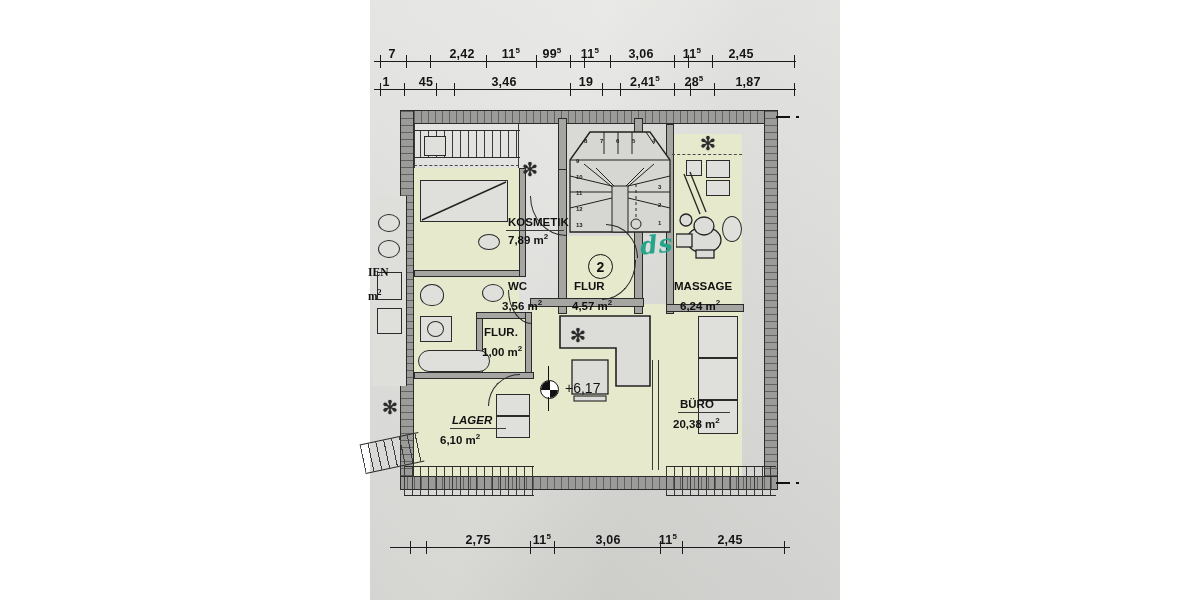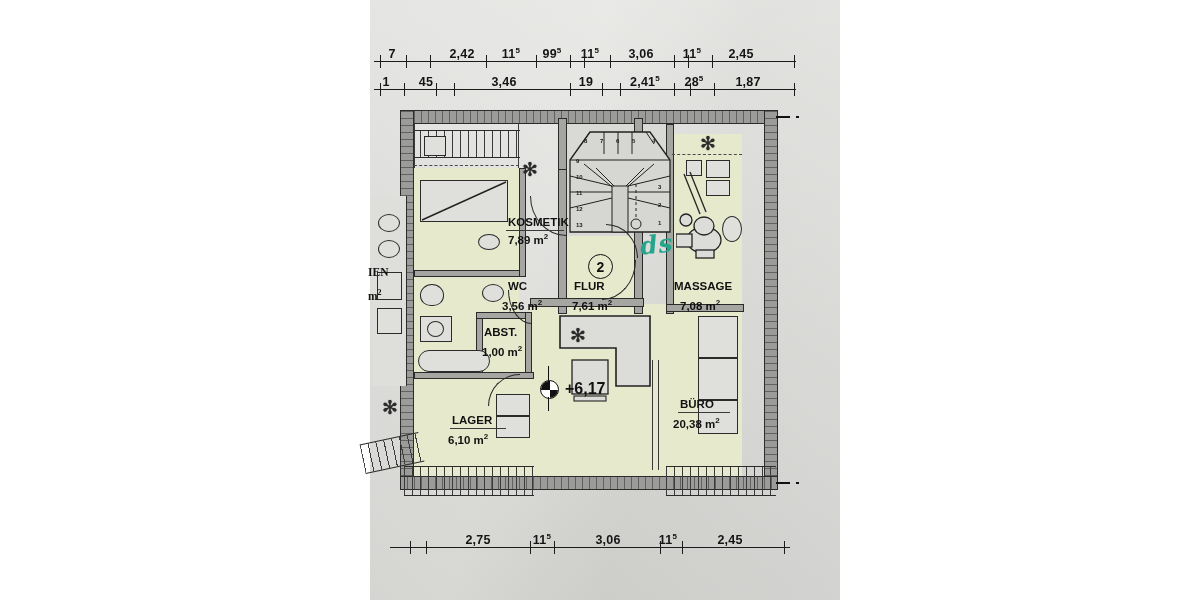--- a/index.html
+++ b/index.html
@@ -54,21 +54,21 @@
          text-shadow:0 0 1px #2b2b2b;}
 
   .circnum{position:absolute;width:23px;height:23px;border:1.8px solid #111;
            border-radius:50%;font-size:14px;font-weight:700;color:#111;
            display:flex;align-items:center;justify-content:center;}
 
   .hand{position:absolute;font-family:"DejaVu Serif",serif;font-style:italic;
         font-size:25px;font-weight:700;color:#27a58c;
         transform:rotate(-6deg);letter-spacing:1px;}
 
-  .elev{position:absolute;font-size:16px;font-weight:700;color:#111;}
+  .elev{position:absolute;font-size:14px;font-weight:400;color:#111;}
   .elevsym{position:absolute;width:17px;height:17px;border-radius:50%;
            border:1.4px solid #111;overflow:hidden;background:#fff;}
   .elevsym i{position:absolute;width:50%;height:50%;background:#111;display:block;}
   .elevsym i.a{left:0;top:0;}
   .elevsym i.b{right:0;bottom:0;}
   .elevleader{position:absolute;background:#111;}
 
   .stair{position:absolute;}
   .snum{position:absolute;font-size:6px;font-weight:700;color:#1b1b1b;}
 
@@ -289,35 +289,35 @@
       <span>7,89</span>&nbsp;<span>m</span><sup>2</sup>
     </div>
 
     <div class="lbl" style="left:118px;top:172px;">WC</div>
     <div class="area" style="left:112px;top:190px;">
       <span>3,56</span>&nbsp;<span>m</span><sup>2</sup>
     </div>
 
     <div class="lbl" style="left:184px;top:172px;">FLUR</div>
     <div class="area" style="left:182px;top:190px;">
-      <span>7,61</span>&nbsp;<span>m</span><sup>2</sup>
+      <span>4,57</span>&nbsp;<span>m</span><sup>2</sup>
     </div>
 
     <div class="lbl" style="left:284px;top:172px;">MASSAGE</div>
     <div class="area" style="left:290px;top:190px;">
-      <span>7,08</span>&nbsp;<span>m</span><sup>2</sup>
-    </div>
-
-    <div class="lbl" style="left:94px;top:218px;">ABST.</div>
+      <span>6,24</span>&nbsp;<span>m</span><sup>2</sup>
+    </div>
+
+    <div class="lbl" style="left:94px;top:218px;">FLUR.</div>
     <div class="area" style="left:92px;top:236px;">
       <span>1,00</span>&nbsp;<span>m</span><sup>2</sup>
     </div>
 
-    <div class="lbl" style="left:62px;top:306px;">LAGER</div>
-    <div class="area" style="left:58px;top:324px;">
+    <div class="lbl" style="left:62px;top:306px;font-style:italic;">LAGER</div>
+    <div class="area" style="left:50px;top:324px;">
       <span>6,10</span>&nbsp;<span>m</span><sup>2</sup>
     </div>
 
     <div class="lbl" style="left:290px;top:290px;">BÜRO</div>
     <div class="area" style="left:283px;top:308px;">
       <span>20,38</span>&nbsp;<span>m</span><sup>2</sup>
     </div>
 
     <div class="thin" style="left:60px;top:320px;width:56px;height:1.2px;"></div>
     <div class="thin" style="left:288px;top:304px;width:52px;height:1.2px;"></div>

